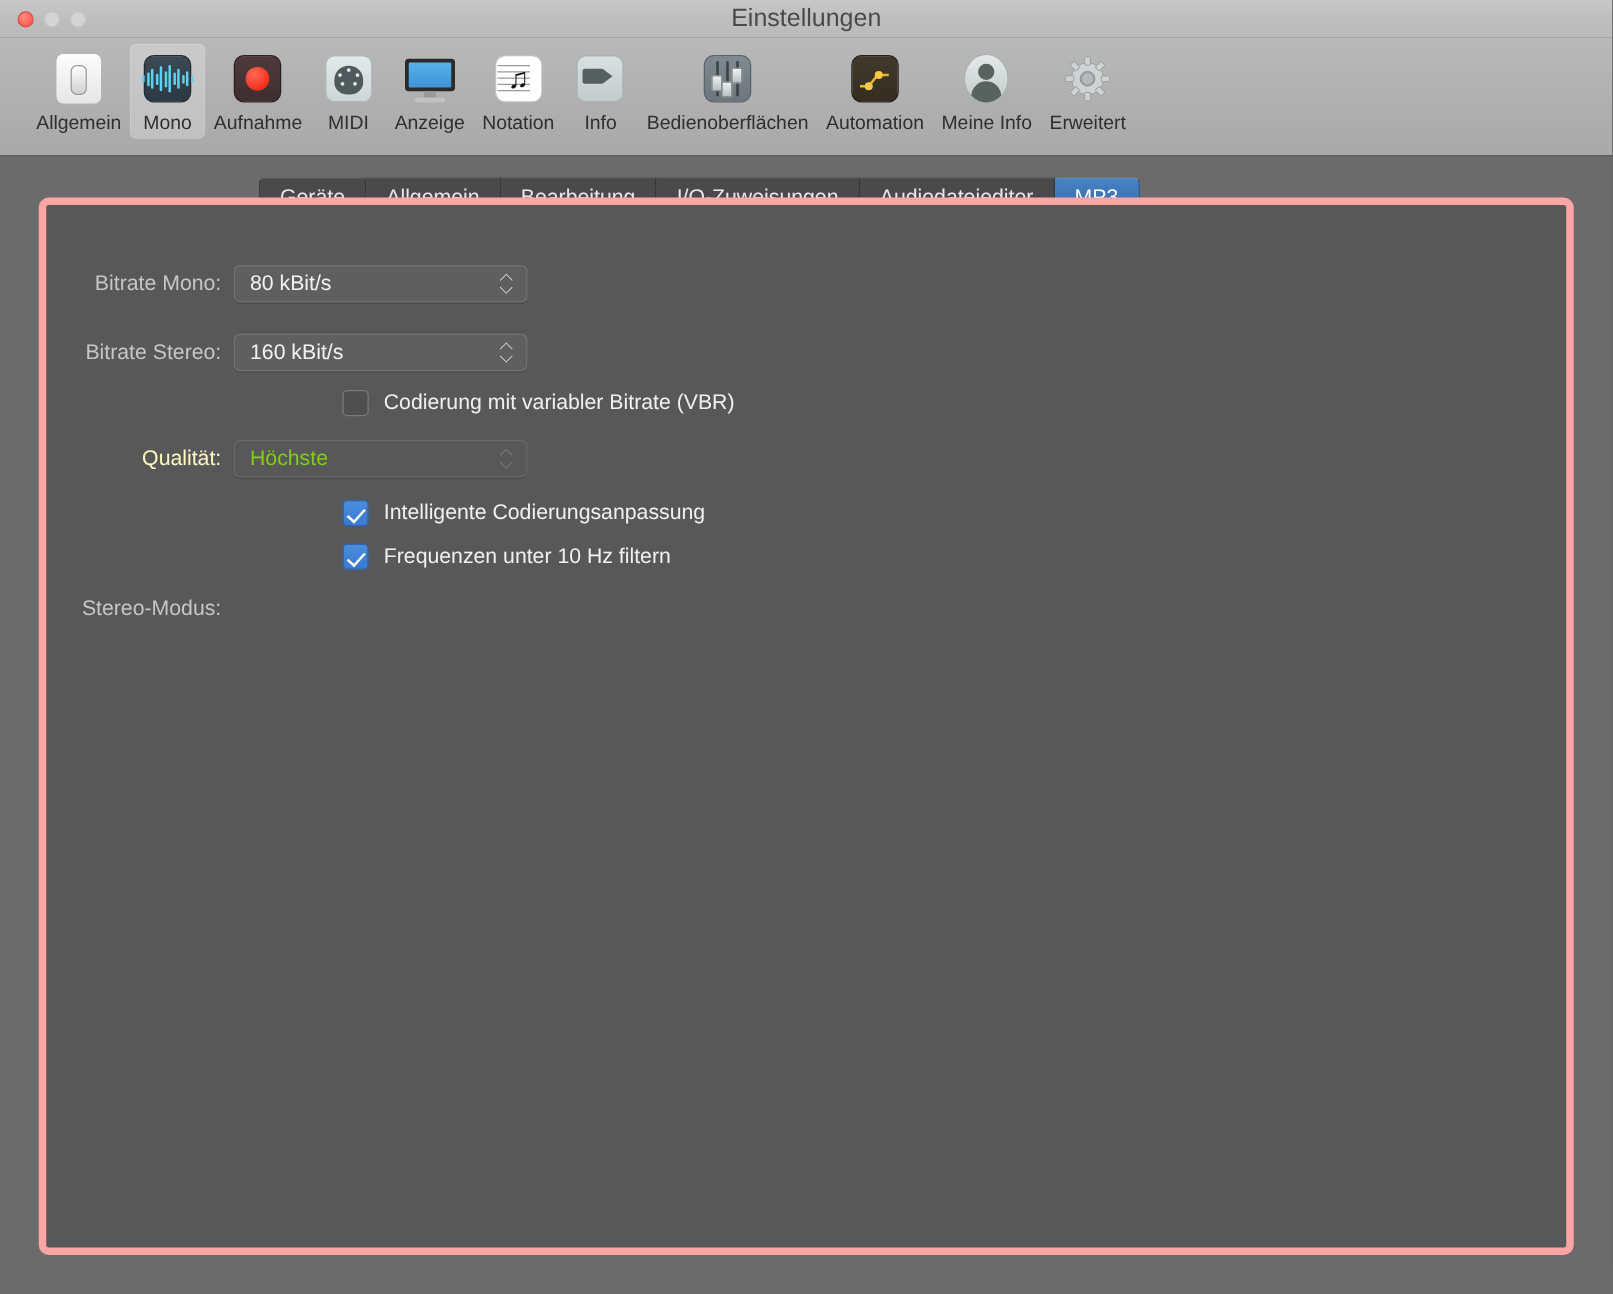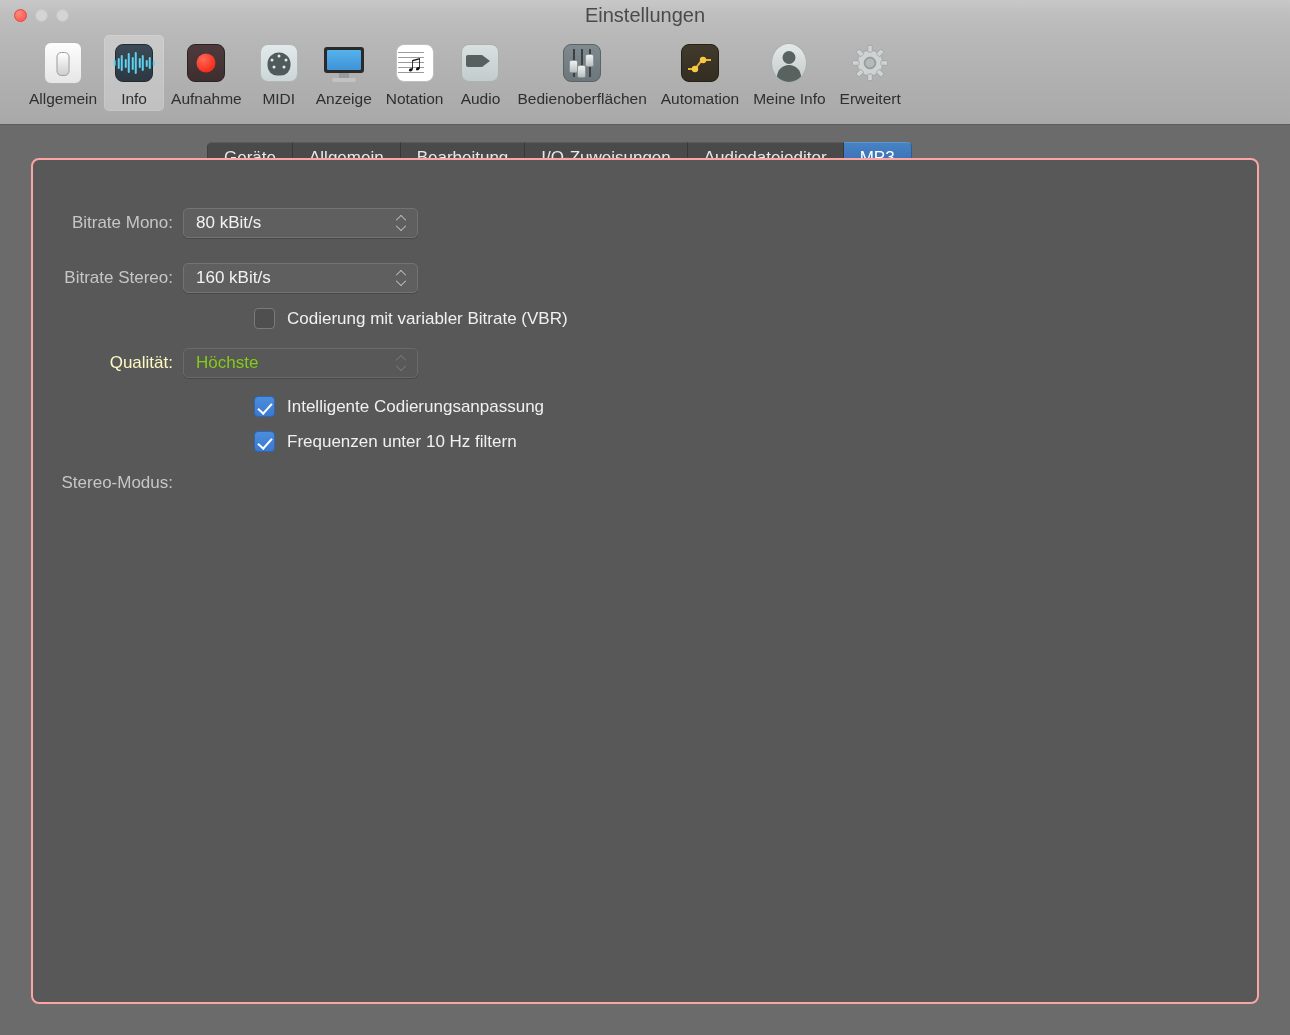--- a/index.html
+++ b/index.html
@@ -118,21 +118,21 @@
   .tab.active {
     background: linear-gradient(to bottom,#4783c4,#3668ac);
     color: #ffffff; border-top-color:#5d96d2; border-bottom-color:#2d5d99;
   }
 
   
   .panel {
     position: absolute; left: 31px; top: 158px;
     width: 1228px; height: 846px;
     background: #585858; border-radius: 8px;
-    border: 2px solid #fca5a5;
+    border: 6px solid #fca5a5;
   }
 
   .row { position: absolute; display: flex; align-items: center; }
   .flabel {
     width: 150px; text-align: right; padding-right: 10px;
     font-size: 17px; color: #c6c6c6; white-space: nowrap;
   }
   .flabel.dim { color: #fef9c3; }
 
   .popup {
@@ -157,21 +157,21 @@
     width: 9px; height: 9px;
   }
   .chev:after {
     bottom: 1px;
     border-right: 1.6px solid #d8d8d8; border-bottom: 1.6px solid #d8d8d8;
     transform: rotate(45deg) scale(0.72); transform-origin: center;
     width: 9px; height: 9px;
   }
   .popup.disabled .chev:before, .popup.disabled .chev:after { border-color:#7f7f7f; }
 
-  .checkrow { position: absolute; display: flex; align-items: center; }
+  .checkrow { position: absolute; display: flex; align-items: flex-start; margin-left: 16px; }
   .cbox {
     width: 21px; height: 21px; border-radius: 4px; flex: none;
     background: #4f4f4f; border: 1px solid #7a7a7a; position: relative;
   }
   .cbox.on {
     background: linear-gradient(to bottom,#4b8ddd,#3a79cf);
     border-color: #2f66b3;
   }
   .cbox.on:after {
     content: ""; position: absolute; left: 6px; top: 2.5px;
@@ -214,21 +214,21 @@
           <i style="height:20px"></i>
             <i style="height:13px"></i>
             <i style="height:22px"></i>
             <i style="height:10px"></i>
           <i style="height:16px"></i>
             <i style="height:7px"></i>
             <i style="height:12px"></i>
             <i style="height:5px"></i>
         </span>
       </span>
-      <span class="tb-label">Info</span>
+      <span class="tb-label">Mono</span>
     </div>
 
     <div class="tb-item">
       <span class="tb-icon">
           <span class="ic-sq ic-rec"></span>
         </span>
       <span class="tb-label">Aufnahme</span>
     </div>
 
     <div class="tb-item">
@@ -270,21 +270,21 @@
       </span>
       <span class="tb-label">Notation</span>
     </div>
 
     <div class="tb-item">
       <span class="tb-icon">
         <span class="ic-sq ic-film"></span>
         <span class="cam-body"></span>
           <span class="cam-lens"></span>
       </span>
-      <span class="tb-label">Audio</span>
+      <span class="tb-label">Info</span>
     </div>
 
     <div class="tb-item">
       <span class="tb-icon">
         <span class="ic-sq ic-surf"></span>
         <span class="fader" style="left:14px;top:9px;height:28px"></span>
         <span class="fader" style="left:22px;top:9px;height:28px"></span>
         <span class="fader" style="left:30px;top:9px;height:28px"></span>
         <span class="knob" style="left:10px;top:20px"></span>
         <span class="knob" style="left:18px;top:25px"></span>

